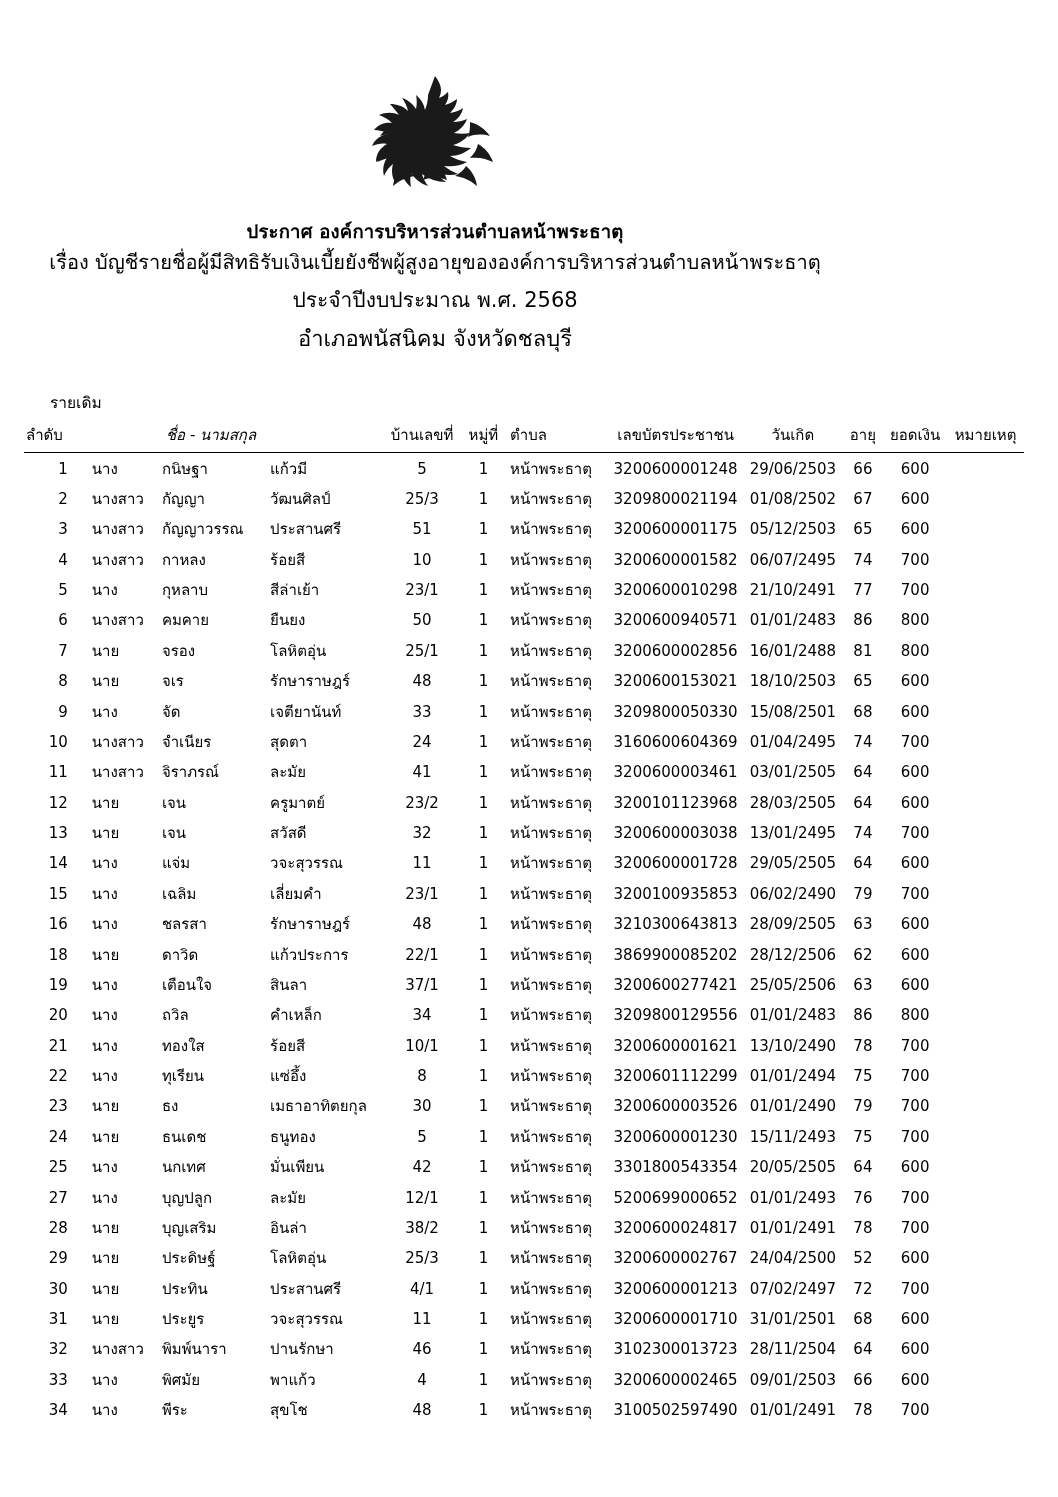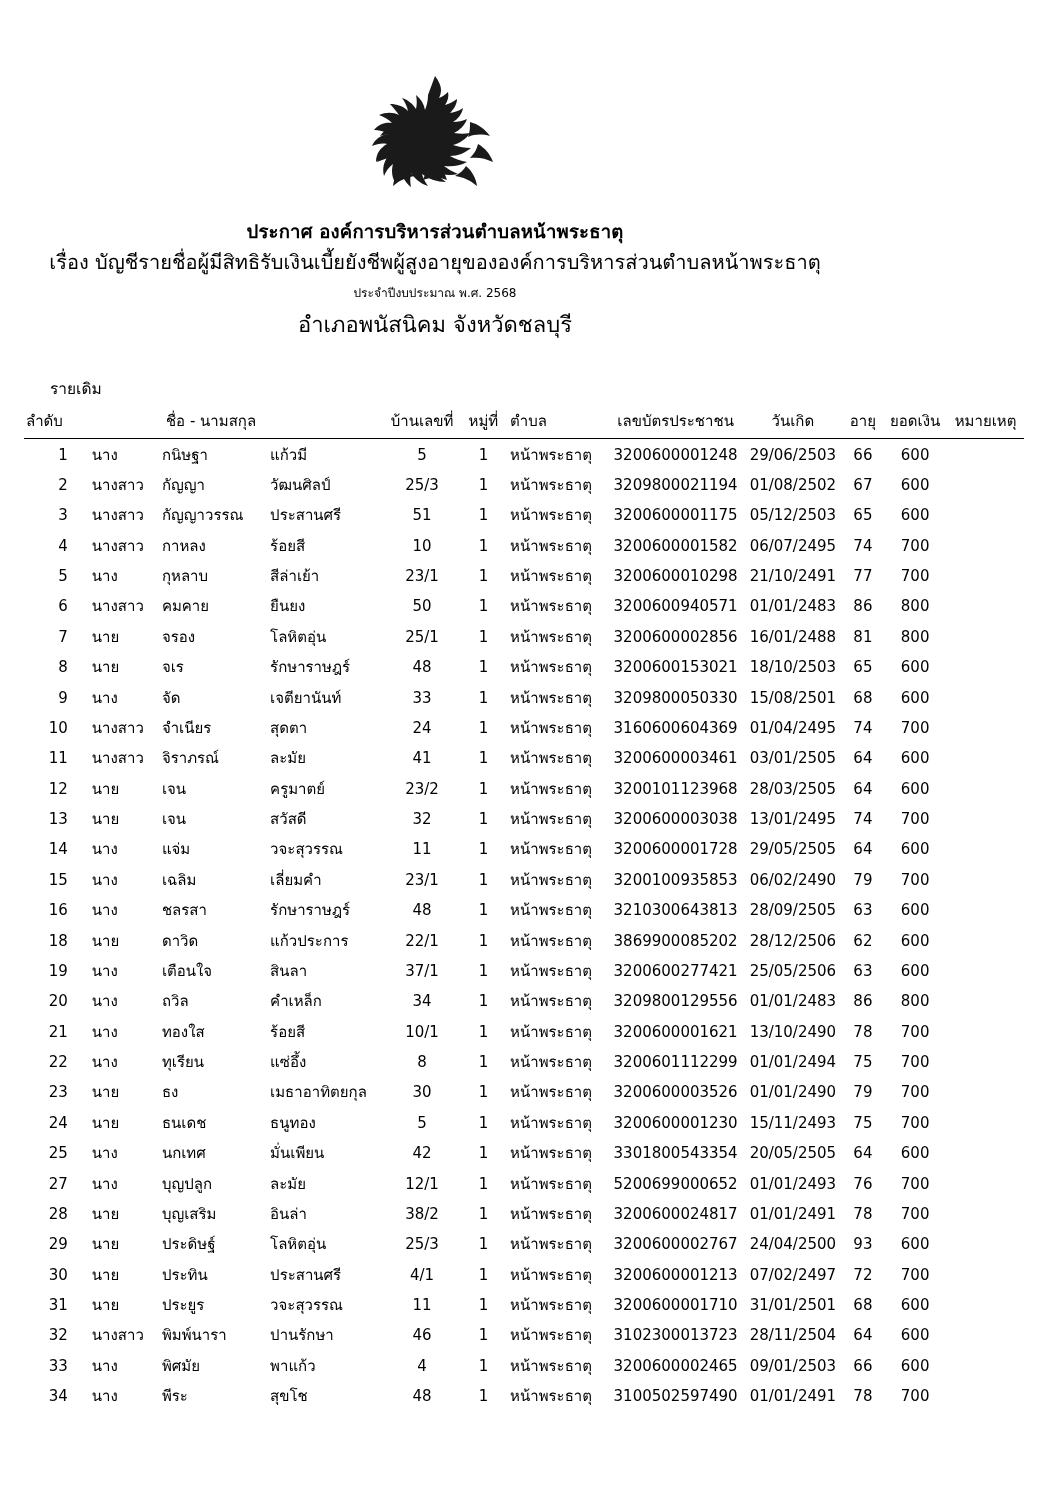--- a/index.html
+++ b/index.html
@@ -37,21 +37,21 @@
   }
   .title-main {
     font-size: 18.5px;
     font-weight: bold;
     letter-spacing: 0.2px;
   }
   .title-sub {
     font-size: 20px;
   }
   .title-sub2 {
-    font-size: 12px;
+    font-size: 21px;
     margin-top: 6px;
   }
   .title-sub3 {
     font-size: 22px;
     margin-top: 6px;
   }
   .section-label {
     margin-top: 34px;
     margin-left: 26px;
     font-size: 15.5px;
@@ -79,21 +79,21 @@
   .c-house    { width: 86px;  text-align: center; }
   .c-moo      { width: 56px;  text-align: center; }
   .c-tambon   { width: 124px; text-align: left; }
   .c-id       { width: 134px; text-align: center; }
   .c-dob      { width: 104px; text-align: center; }
   .c-age      { width: 48px;  text-align: center; }
   .c-amount   { width: 70px;  text-align: center; }
   .c-note     { width: 86px;  text-align: center; }
 
   thead th.c-seq    { text-align: left; padding-left: 2px !important; }
-  thead th.c-fname  { text-align: center; }
+  thead th.c-fname  { text-align: center; font-style: italic; }
   thead th.c-lname  { text-align: left; }
   thead th.c-pre    { text-align: left; }
 </style>
 </head>
 <body>
 
 <div class="page">
 
   <div class="emblem">
     <svg width="130" height="130" viewBox="0 0 130 130" aria-hidden="true">
@@ -506,21 +506,21 @@
         <tr>
           <td class="c-seq">29</td>
           <td class="c-pre">นาย</td>
           <td class="c-fname">ประดิษฐ์</td>
           <td class="c-lname">โลหิตอุ่น</td>
           <td class="c-house">25/3</td>
           <td class="c-moo">1</td>
           <td class="c-tambon">หน้าพระธาตุ</td>
           <td class="c-id">3200600002767</td>
           <td class="c-dob">24/04/2500</td>
-          <td class="c-age">93</td>
+          <td class="c-age">52</td>
           <td class="c-amount">600</td>
           <td class="c-note"></td>
         </tr>
         <tr>
           <td class="c-seq">30</td>
           <td class="c-pre">นาย</td>
           <td class="c-fname">ประทิน</td>
           <td class="c-lname">ประสานศรี</td>
           <td class="c-house">4/1</td>
           <td class="c-moo">1</td>

